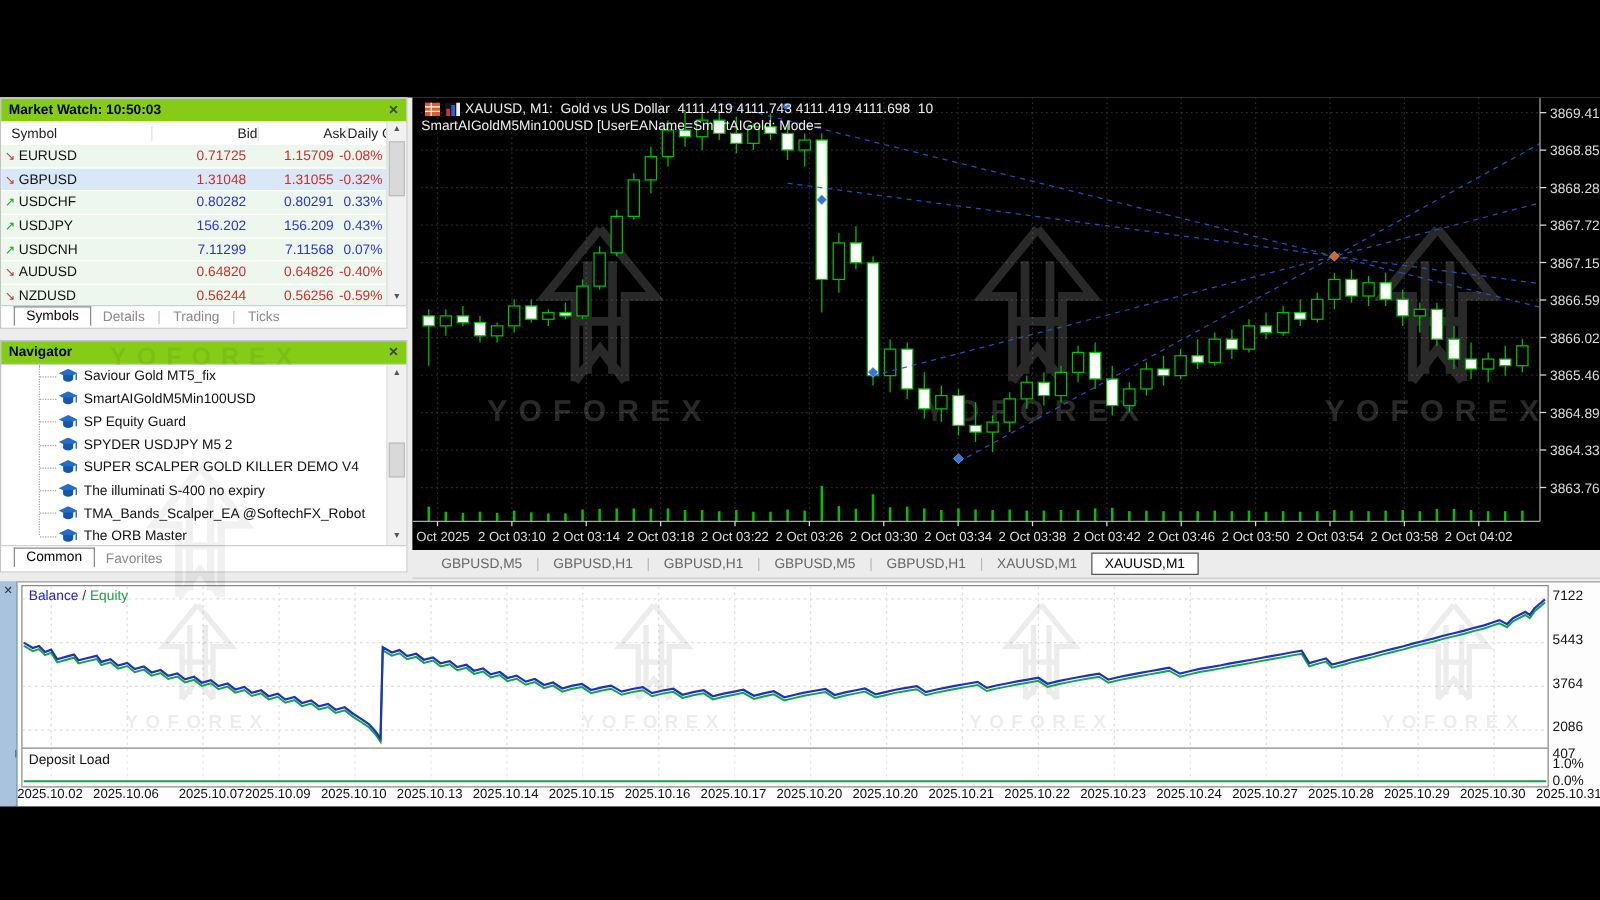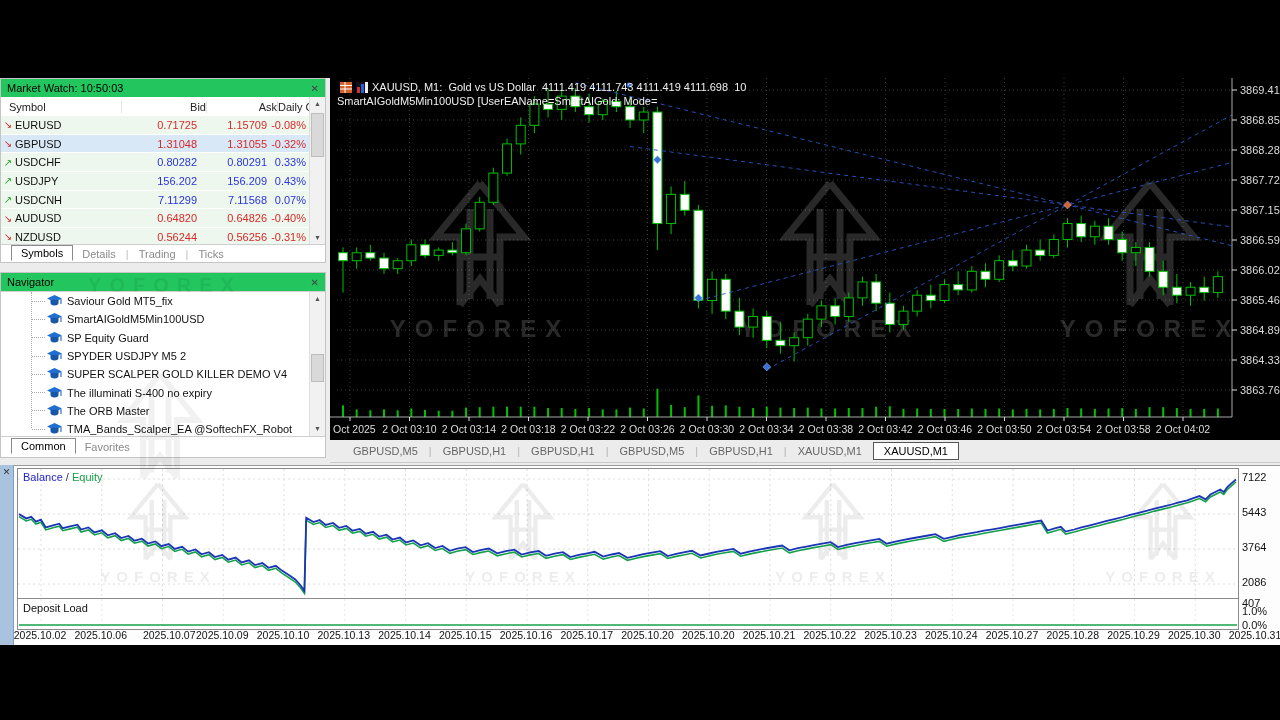--- a/index.html
+++ b/index.html
@@ -3,22 +3,22 @@
 <meta charset="utf-8">
 <style>
   html,body{margin:0;padding:0;background:#000;width:1280px;height:720px;overflow:hidden;
     font-family:"Liberation Sans",sans-serif;font-size:11px;-webkit-font-smoothing:antialiased;}
   #app{position:absolute;inset:0;background:#000;}
   .noselect{user-select:none;}
   .mid-bg{position:absolute;left:0;top:78px;width:1280px;height:567px;background:#ececec;}
 
   
   .panel{position:absolute;background:#fff;border:1px solid #c4c4c4;box-sizing:border-box;}
-  .ptitle{height:18px;background:#22c55e;border-bottom:1px solid #cfcfcf;display:flex;align-items:center;
-    justify-content:space-between;padding:0 6px;color:#000;}
+  .ptitle{height:18px;background:#84cc16;border-bottom:1px solid #cfcfcf;display:flex;align-items:center;
+    justify-content:space-between;padding:0 6px;color:#000;font-weight:bold;}
   .pclose{color:#444;font-size:10px;cursor:default;}
   .mw-head{position:absolute;top:18px;left:0;right:16px;height:19px;display:flex;align-items:center;
     color:#222;border-bottom:1px solid #e3e3e3;background:#fff;}
   .mw-head span{overflow:hidden;white-space:nowrap;}
   .ch-sym{flex:0 0 112px;padding-left:8px;}
   .ch-bid{flex:0 0 84px;text-align:right;border-left:1px solid #e3e3e3;}
   .ch-ask{flex:0 0 70px;text-align:right;border-left:1px solid #e3e3e3;}
   .ch-chg{flex:1;text-align:right;padding-right:3px;border-left:1px solid #e3e3e3;}
   .mw-rows{position:absolute;top:37px;left:0;right:16px;bottom:17px;overflow:hidden;}
   .mw-row{height:17.7px;display:flex;align-items:center;background:#edf7ed;border-bottom:1px solid #fff;}
@@ -131,21 +131,21 @@
           <span class="cell-sym dn-t" style="color: rgb(17, 17, 17);">AUDUSD</span>
           <span class="cell-bid dn-t">0.64820</span>
           <span class="cell-ask dn-t">0.64826</span>
           <span class="cell-chg dn-t">-0.40%</span>
         </div>
         <div class="mw-row">
           <span class="arr dn">↘</span>
           <span class="cell-sym dn-t" style="color: rgb(17, 17, 17);">NZDUSD</span>
           <span class="cell-bid dn-t">0.56244</span>
           <span class="cell-ask dn-t">0.56256</span>
-          <span class="cell-chg dn-t">-0.31%</span>
+          <span class="cell-chg dn-t">-0.59%</span>
         </div>
       </div>
     <div class="sbar" style="top:18px;bottom:17px;right:0;">
       <div class="sb-arr">▲</div>
       <div class="sb-thumb" style="top:16px;height:44px;"></div>
       <div class="sb-arr sb-dn-arr">▼</div>
     </div>
     <div class="ptabs" id="mw-tabs">
         <span class="ptab active">Symbols</span>
         <span class="ptab">Details</span>
@@ -217,30 +217,30 @@
           </svg>
           <span>The illuminati S-400 no expiry</span>
         </div>
         <div class="nav-item">
           <div class="stub"></div>
           <svg width="15" height="12" class="ea-ico">
             <polygon points="7.5,0 15,3.5 7.5,7 0,3.5" fill="#1e6fd0"></polygon>
             <path d="M3.5,5 v3 a4,2.4 0 0 0 8,0 v-3 z" fill="#1857a8"></path>
             <line x1="14" y1="4" x2="14" y2="9" stroke="#1857a8" stroke-width="1"></line>
           </svg>
-          <span>The ORB Master</span>
+          <span>TMA_Bands_Scalper_EA @SoftechFX_Robot</span>
         </div>
         <div class="nav-item">
           <div class="stub"></div>
           <svg width="15" height="12" class="ea-ico">
             <polygon points="7.5,0 15,3.5 7.5,7 0,3.5" fill="#1e6fd0"></polygon>
             <path d="M3.5,5 v3 a4,2.4 0 0 0 8,0 v-3 z" fill="#1857a8"></path>
             <line x1="14" y1="4" x2="14" y2="9" stroke="#1857a8" stroke-width="1"></line>
           </svg>
-          <span>TMA_Bands_Scalper_EA @SoftechFX_Robot</span>
+          <span>The ORB Master</span>
         </div>
       </div>
     <div class="sbar" style="top:19px;bottom:21px;right:0;">
       <div class="sb-arr">▲</div>
       <div class="sb-thumb" style="top:62px;height:28px;"></div>
       <div class="sb-arr sb-dn-arr">▼</div>
     </div>
     <div class="ptabs" id="nav-tabs" style="height:20px;">
         <span class="ptab active">Common</span>
         <span class="ptab">Favorites</span>

